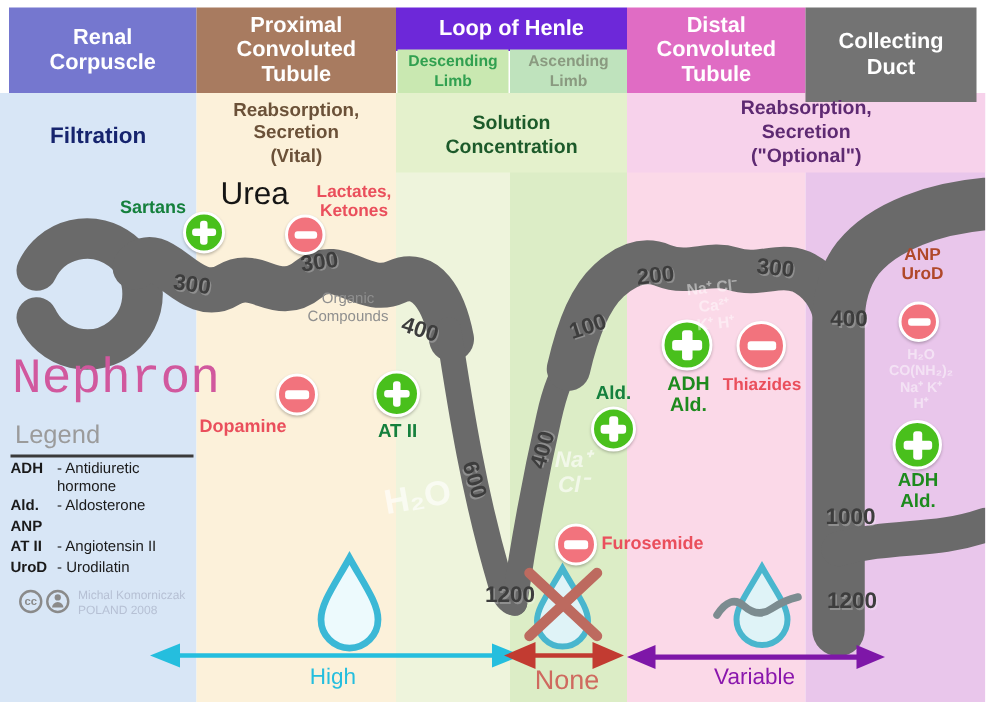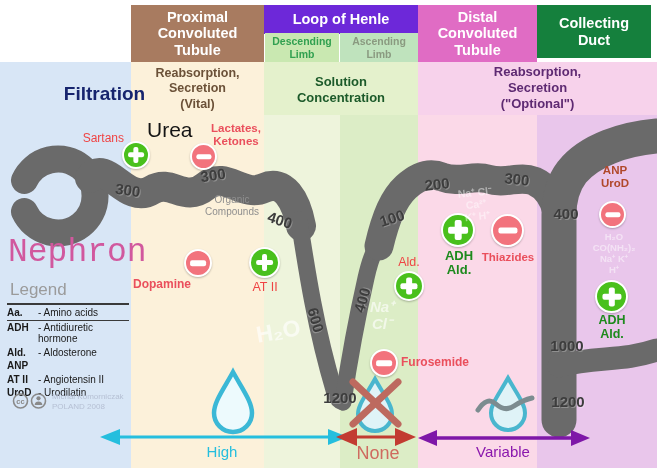--- a/index.html
+++ b/index.html
@@ -7,21 +7,21 @@
          font-family:"Liberation Sans",sans-serif;}
   .abs{position:absolute;}
   .pre{white-space:pre-line;}
   .ctr{text-align:center;}
   .colbg{position:absolute;top:62px;bottom:0;}
   .hdr{position:absolute;top:5px;display:flex;align-items:center;justify-content:center;
        color:#fff;font-weight:bold;font-size:14.5px;line-height:1.12;text-align:center;}
   .bandlabel{position:absolute;font-weight:bold;line-height:1.22;}
   .num{font-weight:bold;font-size:15px;color:#3d3d3d;text-shadow:1px 1px 0 rgba(255,255,255,.25);
        transform:translate(-50%,-50%);}
-  .stim{color:#ef4444;font-weight:normal;}
+  .stim{color:#15803d;font-weight:bold;}
   .inhib{color:#ea4f5c;font-weight:bold;}
   .ghost{color:rgba(255,255,255,.62);font-weight:bold;line-height:1.15;}
   .icon-plus,.icon-minus{position:absolute;border-radius:50%;border:2px solid #fff;
        box-shadow:0 1px 2px rgba(0,0,0,.25);box-sizing:border-box;}
   .icon-plus{background:#49c01c;}
   .icon-minus{background:#f2737d;}
   .icon-plus::before,.icon-plus::after,.icon-minus::before{content:"";position:absolute;
        background:#fff;border-radius:2px;left:50%;top:50%;transform:translate(-50%,-50%);}
   .icon-plus::before{width:66%;height:22%;}
   .icon-plus::after{width:22%;height:66%;}
@@ -38,41 +38,44 @@
 
   <div class="colbg" style="left:0;width:131px;background:#d8e6f6;"></div>
   <div class="colbg" style="left:131px;width:133px;background:#fcf1da;"></div>
   <div class="colbg" style="left:264px;width:76px;background:#eef4dc;"></div>
   <div class="colbg" style="left:340px;width:78px;background:#dcedc6;"></div>
   <div class="colbg" style="left:418px;width:119px;background:#fbd9e8;"></div>
   <div class="colbg" style="left:537px;width:120px;background:#e9c6eb;"></div>
   <div class="abs" style="left:418px;top:62px;width:239px;height:53px;background:#f7d2eb;"></div>
   <div class="abs" style="left:264px;top:62px;width:154px;height:53px;background:#e4f1cc;"></div>
 
+  <div class="hdr pre" style="left:6px;width:125px;height:57px;background:#7577cf;">
+    <span class="pre">Renal
+Corpuscle</span></div>
   <div class="hdr pre" style="left:131px;width:133px;height:57px;background:#a87b60;">
     <span class="pre">Proximal
 Convoluted
 Tubule</span></div>
   <div class="hdr" style="left:264px;width:154px;height:29px;background:#6d28d9;">
     <span>Loop of Henle</span>
     </div>
   <div class="hdr pre" style="left:418px;width:119px;height:57px;background:#e06cc4;">
     <span class="pre">Distal
 Convoluted
 Tubule</span></div>
-  <div class="hdr pre" style="left:537px;width:114px;height:53px;background:#15803d;">
+  <div class="hdr pre" style="left:537px;width:114px;height:63px;background:#737373;">
     <span class="pre">Collecting
 Duct</span></div>
 
   <div class="abs ctr pre" style="left:265px;top:33px;width:74px;height:29px;background:#c9e8b1;color:#31a050;font-weight:bold;font-size:10.5px;line-height:1.25;padding-top:2px;box-sizing:border-box;">Descending
 Limb</div>
   <div class="abs ctr pre" style="left:340px;top:33px;width:78px;height:29px;background:#bfe3bd;color:#8a9a80;font-weight:bold;font-size:10.5px;line-height:1.25;padding-top:2px;box-sizing:border-box;">Ascending
 Limb</div>
 
-  <div class="bandlabel ctr" style="left:0;top:82px;width:131px;color:#16246e;font-size:19px;margin-left:39px;">Filtration</div>
+  <div class="bandlabel ctr" style="left:0;top:82px;width:131px;color:#16246e;font-size:15px;">Filtration</div>
   <div class="bandlabel ctr pre" style="left:131px;top:66px;width:133px;color:#6b5138;font-size:12.5px;">Reabsorption,
 Secretion
 (Vital)</div>
   <div class="bandlabel ctr pre" style="left:264px;top:74px;width:154px;color:#1c5a2a;font-size:13px;">Solution
 Concentration</div>
   <div class="bandlabel ctr pre" style="left:418px;top:64px;width:239px;color:#5e2a72;font-size:13px;">Reabsorption,
 Secretion
 ("Optional")</div>
 
   <svg class="abs" style="left:0;top:0;" width="657" height="468" viewBox="0 0 657 468">
@@ -175,24 +178,20 @@
 Ca²⁺
 K⁺ H⁺</span>
   <span class="abs ghost ctr pre" style="left:588px;top:232px;width:52px;font-size:9.5px;opacity:.8;">H₂O
 CO(NH₂)₂
 Na⁺ K⁺
 H⁺</span>
 
   <div class="abs" style="left:8px;top:234px;font-family:Liberation Mono, monospace;font-size:33px;color:#d1589e;">Nephron</div>
   <div class="abs" style="left:10px;top:280px;font-size:17px;color:#9b9b9b;">Legend</div>
   <div class="abs" style="left:7px;top:303px;width:122px;border-top:2px solid #3a3a3a;padding-top:1px;">
-    <div class="legend-row" style="border-bottom:1.5px solid #3a3a3a;">
-      <span class="legend-abbr">Aa.</span>
-      <span class="legend-meaning">- Amino acids</span>
-      </div>
     <div class="legend-row">
       <span class="legend-abbr">ADH</span>
       <span class="legend-meaning">- Antidiuretic hormone</span>
       </div>
     <div class="legend-row">
       <span class="legend-abbr">Ald.</span>
       <span class="legend-meaning">- Aldosterone</span>
       </div>
     <div class="legend-row">
       <span class="legend-abbr">ANP</span>

